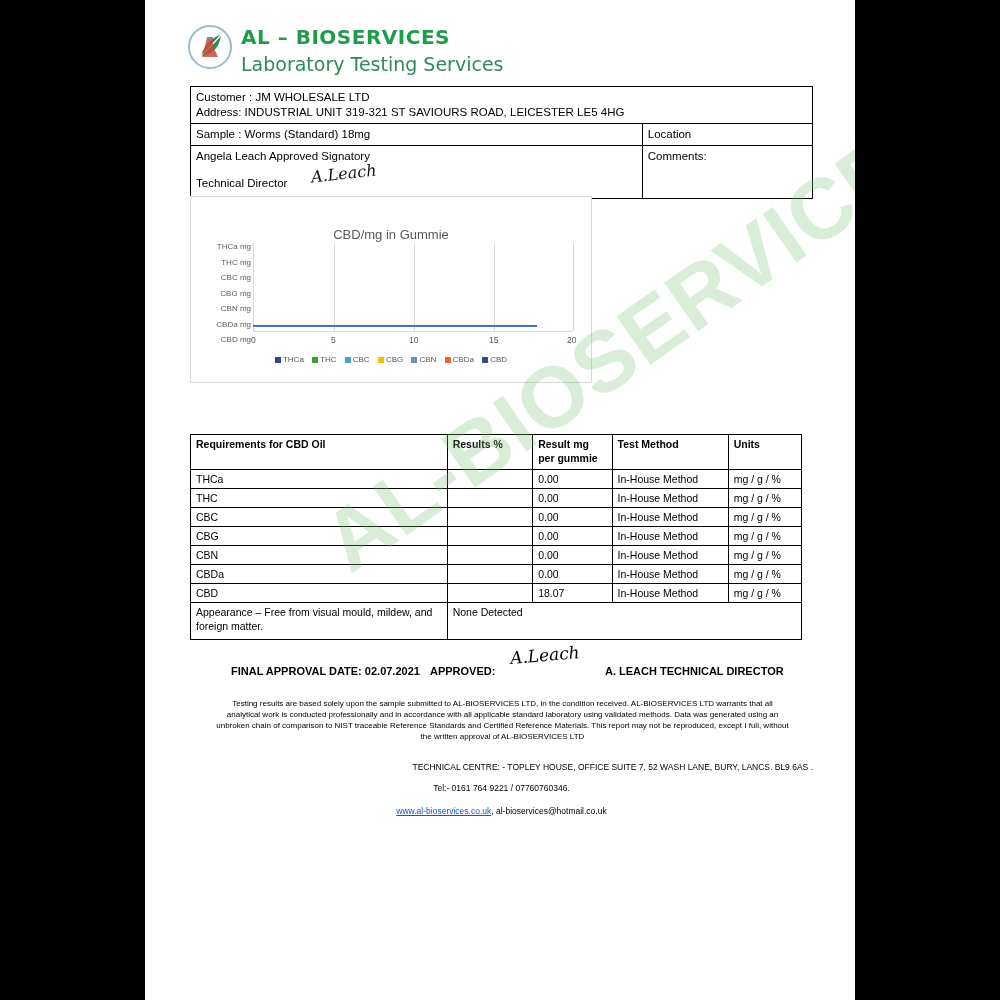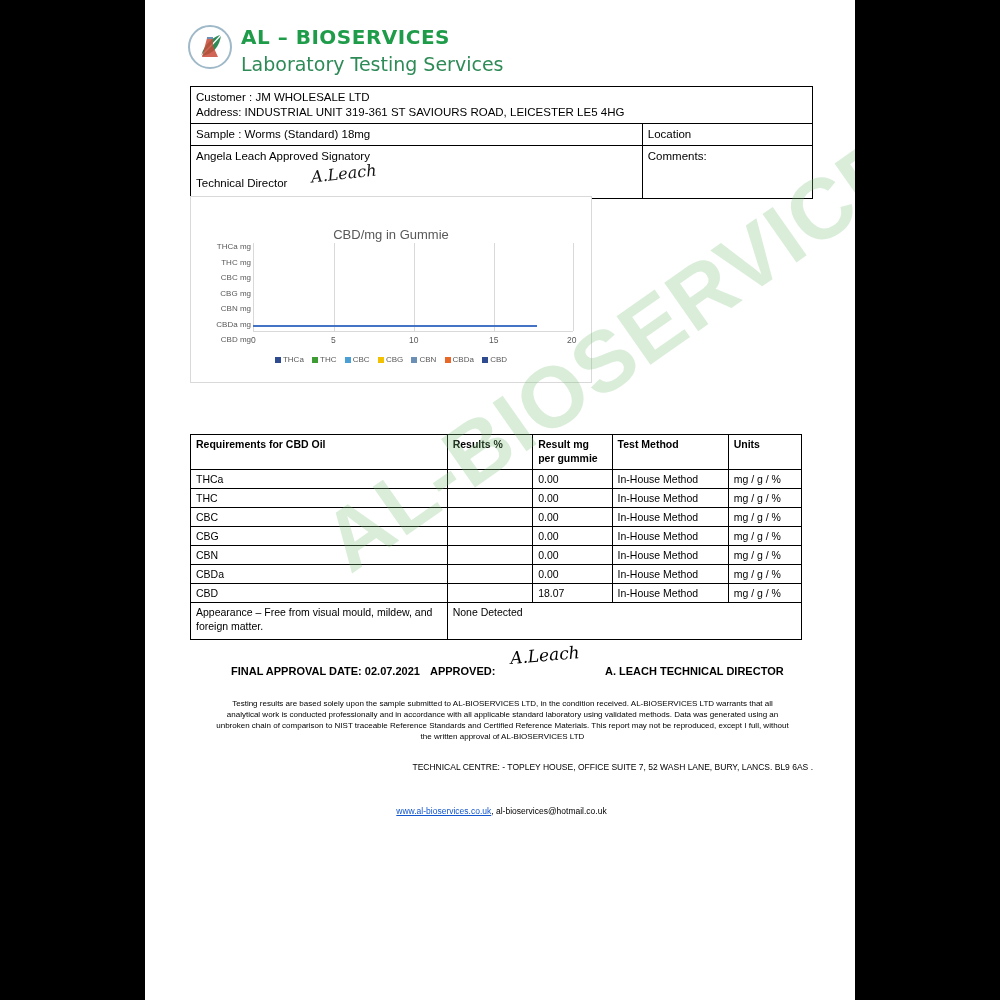--- a/index.html
+++ b/index.html
@@ -317,21 +317,21 @@
       <div class="brand-title">AL – BIOSERVICES</div>
       <div class="brand-sub">Laboratory Testing Services</div>
     </div>
   </div>
 
   <table class="info-table">
     <tbody>
     <tr>
       <td colspan="3">
         <div>Customer : JM WHOLESALE LTD</div>
-        <div>Address:      INDUSTRIAL UNIT 319-361 ST SAVIOURS ROAD, LEICESTER LE5 4HG</div>
+        <div>Address:      INDUSTRIAL UNIT 319-321 ST SAVIOURS ROAD, LEICESTER LE5 4HG</div>
       </td>
     </tr>
     <tr>
       <td colspan="2">Sample :  Worms (Standard) 18mg</td>
       <td>Location</td>
     </tr>
     <tr>
       <td colspan="2" class="sig-cell">
         <div>Angela Leach Approved Signatory</div>
         <div style="margin-top:12px">Technical Director</div>
@@ -450,17 +450,18 @@
 
   <div class="approval">
     <div class="ap-date">FINAL APPROVAL DATE: 02.07.2021</div>
     <div class="ap-word">APPROVED:</div>
     <div class="ap-sign">A.Leach</div>
     <div class="ap-director">A. LEACH TECHNICAL DIRECTOR</div>
   </div>
 
   <div class="disclaimer">Testing results are based solely upon the sample submitted to AL-BIOSERVICES LTD, in the condition received. AL-BIOSERVICES LTD warrants that all analytical work is conducted professionally and in accordance with all applicable standard laboratory using validated methods. Data was generated using an unbroken chain of comparison to NIST traceable Reference Standards and Certified Reference Materials. This report may not be reproduced, except I full, without the written approval of AL-BIOSERVICES LTD</div>
   <div class="footer-centre">TECHNICAL CENTRE: - TOPLEY HOUSE, OFFICE SUITE 7, 52 WASH LANE, BURY, LANCS. BL9 6AS              .</div>
+  <div class="footer-tel">Tel:- 0161 764 9221 / 07760760346.</div>
   <div class="footer-links">
     <a href="#">www.al-bioservices.co.uk</a><span>,&nbsp;</span><span>al-bioservices@hotmail.co.uk</span>
   </div>
 
 </div>
 
 </body></html>

